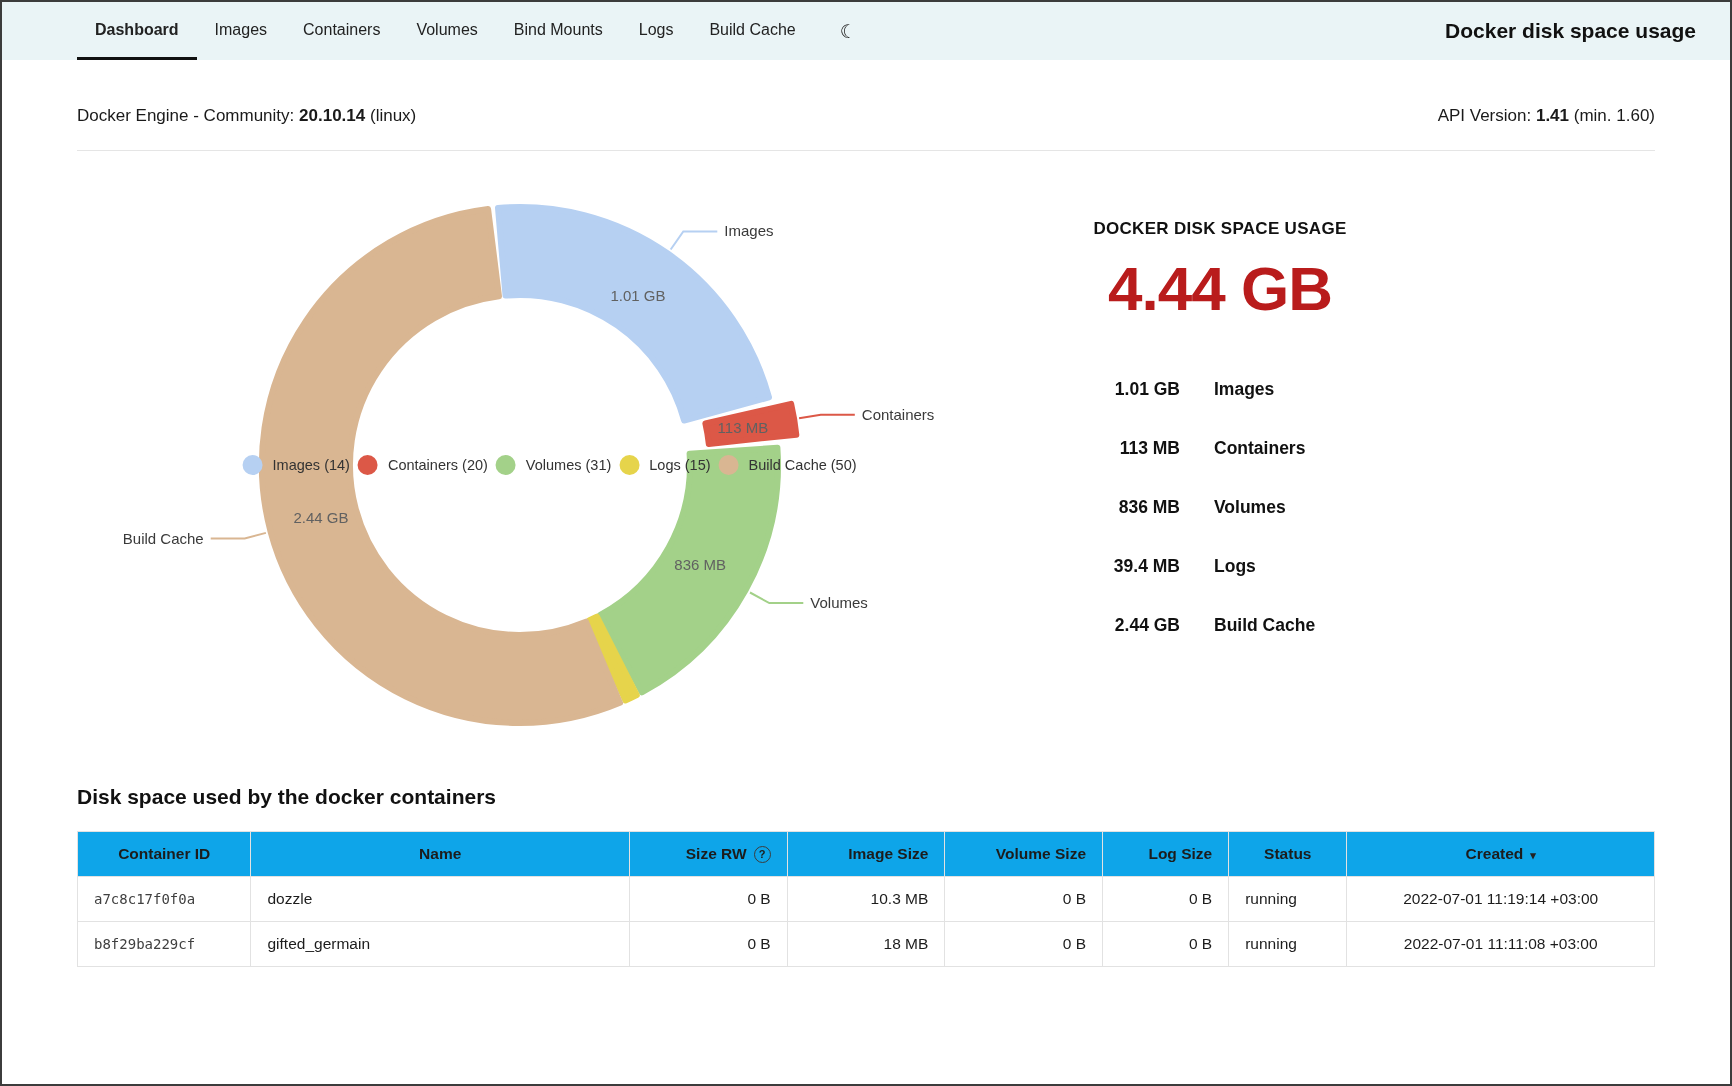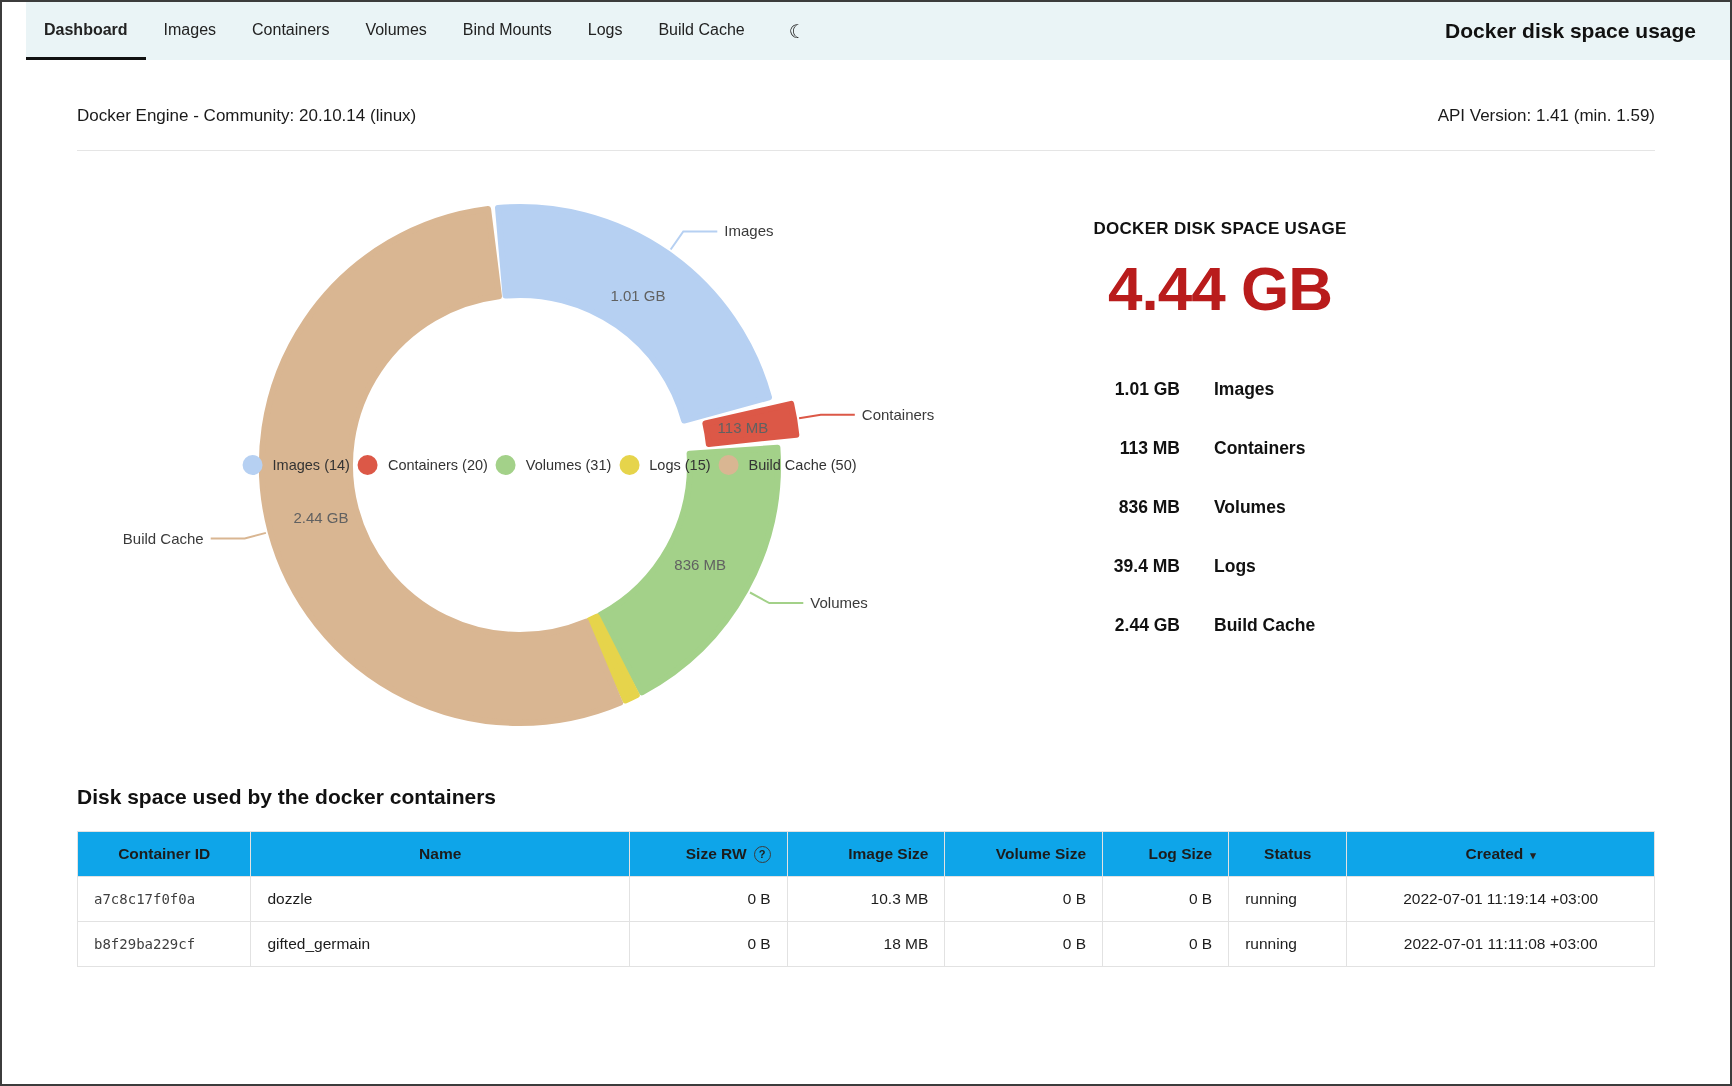--- a/index.html
+++ b/index.html
@@ -13,22 +13,22 @@
     overflow: hidden;
     position: relative;
   }
 
   
   .topbar {
     height: 58px;
     background: #eaf4f6;
     display: flex;
     align-items: stretch;
+    padding-left: 75px;
     padding-right: 34px;
-    margin-left: 24px;
   }
   .tabbar { display: flex; align-items: stretch; }
   .tab {
     display: flex; align-items: center;
     padding: 0 18px;
     font-size: 16px; color: #222;
     cursor: pointer;
     border-bottom: 3px solid transparent;
     white-space: nowrap;
   }
@@ -44,21 +44,21 @@
     font-size: 21px; font-weight: 700; color: #111;
     white-space: nowrap;
   }
 
   
   .content { padding: 0 75px; }
   .engine-row {
     display: flex; justify-content: space-between;
     padding-top: 46px; font-size: 17px; color: #1a1a1a;
   }
-  .engine-row strong { font-weight: 400; text-align: center; }
+  .engine-row strong { font-weight: 700; text-align: center; }
   .divider { border-bottom: 1px solid #e5e5e5; margin-top: 24px; }
 
   
   .chart-row { display: flex; margin-top: 24px; }
   .chart-wrap { position: relative; width: 930px; height: 582px; flex-shrink: 0; }
   .chart-wrap svg { display: block; }
   .slice-value { font-size: 15px; fill: #616161; font-family: "Liberation Sans", sans-serif; }
   .slice-name  { font-size: 15px; fill: #3a3a3a; font-family: "Liberation Sans", sans-serif; }
 
   .legend {
@@ -154,21 +154,21 @@
 
     <section class="engine-row">
       <div>
         <span>Docker Engine - Community:</span>
         <strong>20.10.14</strong>
         <span>(linux)</span>
       </div>
       <div>
         <span>API Version:</span>
         <strong>1.41</strong>
-        <span>(min. 1.59)</span>
+        <span>(min. 1.60)</span>
       </div>
     </section>
     <div class="divider"></div>
 
     <section class="chart-row">
       <div class="chart-wrap">
         <svg id="donut-svg" width="930" height="582">
             <path d="M 421.0 32.9 A 258 258 0 0 1 692.0 222.4 L 607.1 245.5 A 170 170 0 0 0 428.5 120.6 Z" fill="#b6d0f2" stroke="#b6d0f2" stroke-width="6" stroke-linejoin="round"></path>
             <text x="561.0" y="126.2" text-anchor="middle" class="slice-value">1.01 GB</text>
             <polyline points="593.7,74.5 606.3,56.4 640.3,56.4" fill="none" stroke="#b6d0f2" stroke-width="2"></polyline>

